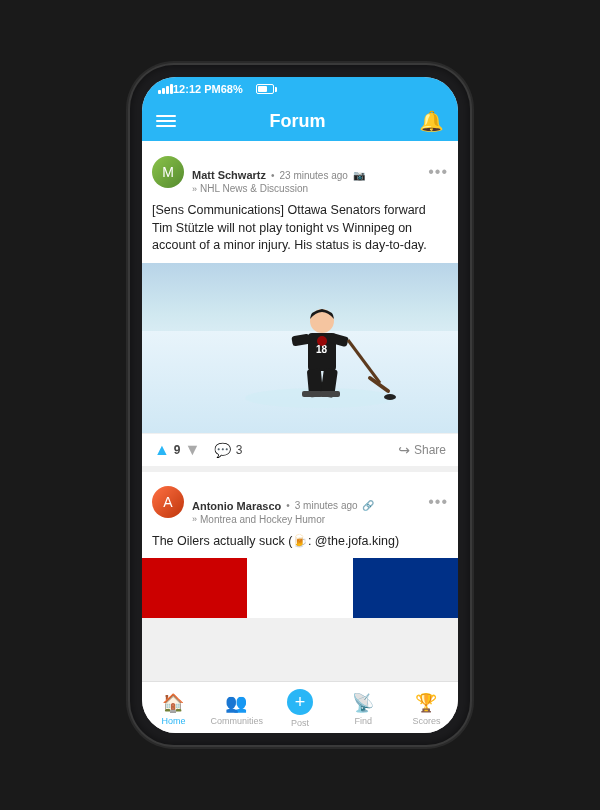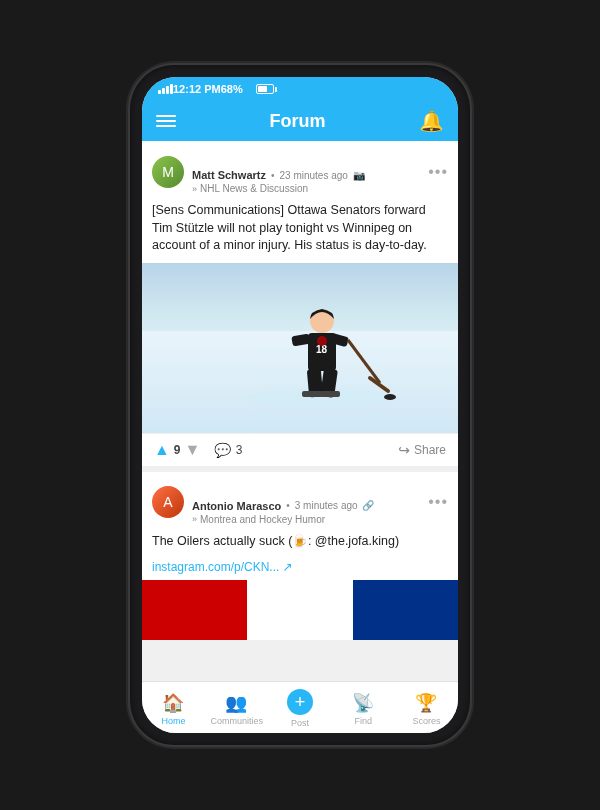--- a/index.html
+++ b/index.html
@@ -510,24 +510,20 @@
               <span style="font-size:10px;color:#aaa;">🔗</span>
             </div>
             <div class="post-community-row">
               <span class="chevron-right">»</span>
               <span class="post-community">Montrea and Hockey Humor</span>
             </div>
           </div>
           <span class="more-dots">•••</span>
         </div>
         <div class="post-text">The Oilers actually suck (🍺: @the.jofa.king)</div>
-        <div class="post-link">
-          <span>instagram.com/p/CKN...</span>
-          <span>↗</span>
-        </div>
 
         <div class="post-image-2">
           <div class="flag-section-red"></div>
           <div class="flag-section-white"></div>
           <div class="flag-section-blue"></div>
         </div>
       </div>
 
     </div>
 

